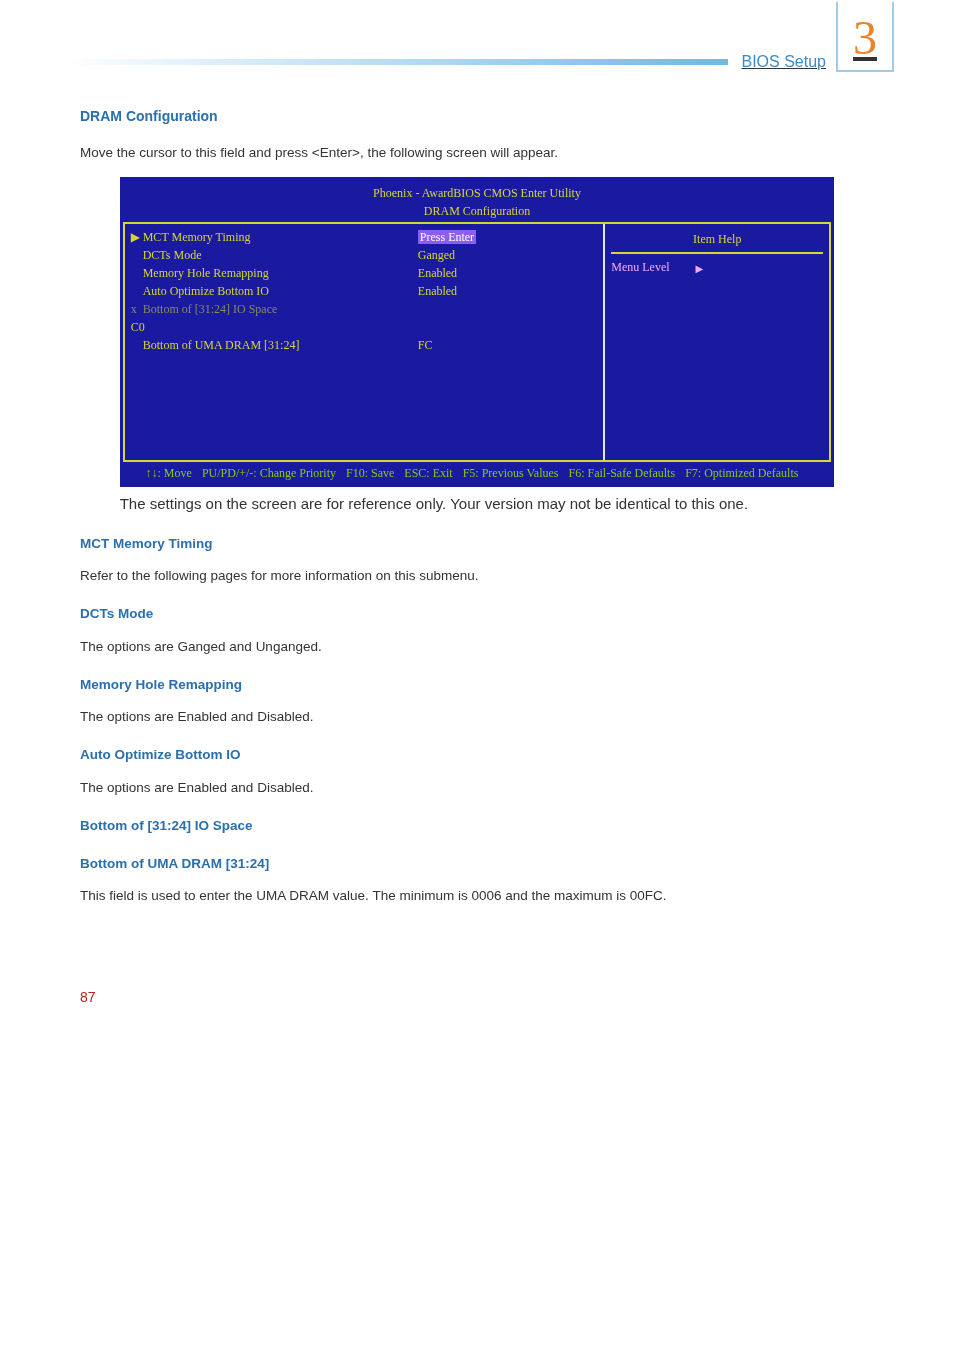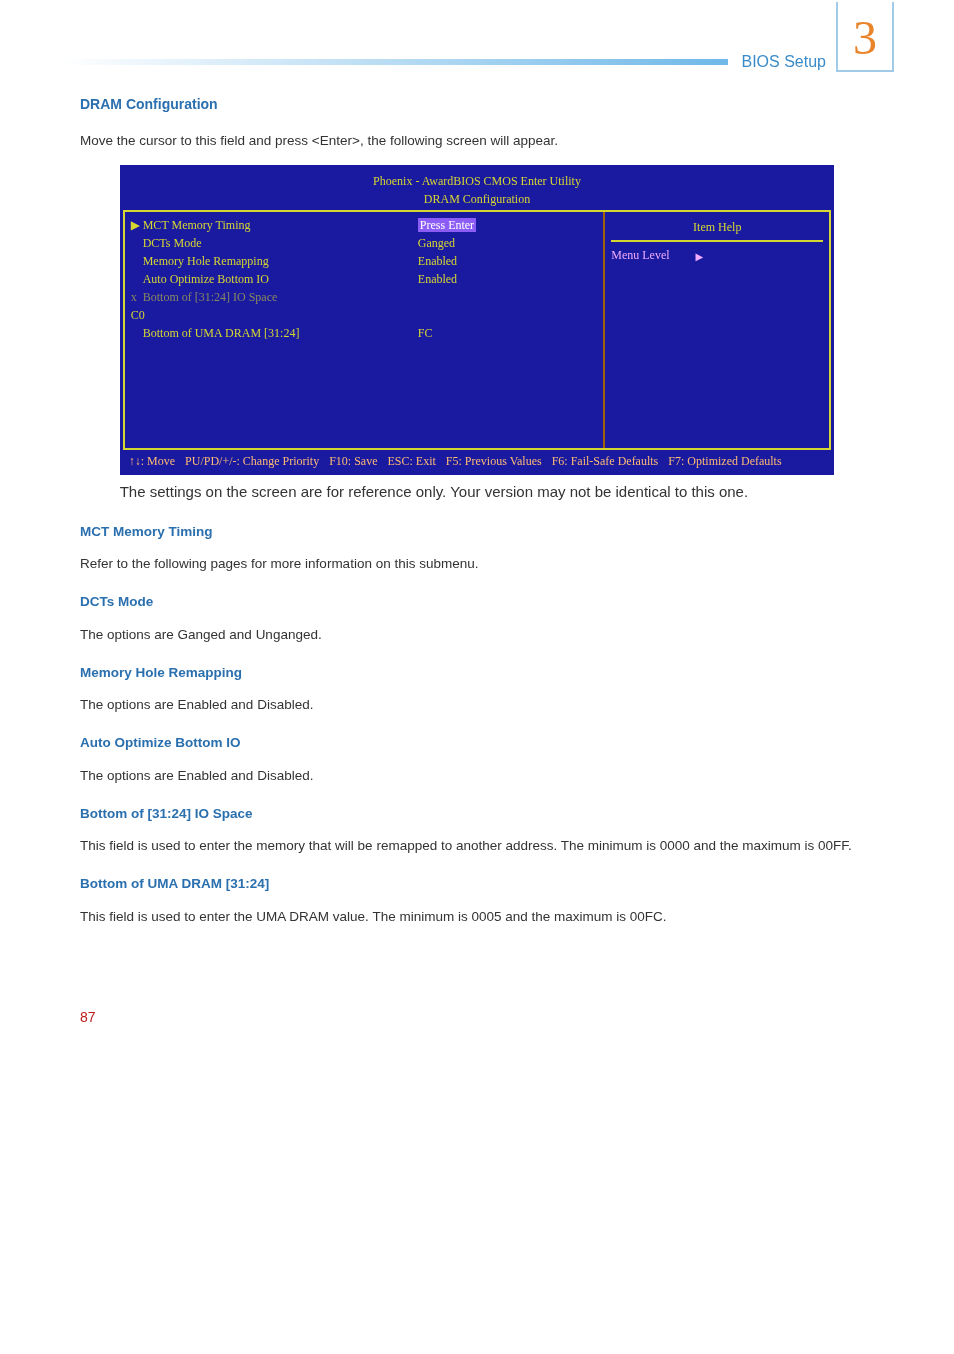--- a/index.html
+++ b/index.html
@@ -10,21 +10,22 @@
     margin: 0 auto;
     padding: 50px 60px 30px 60px;
     color: #333;
     font-size: 13.5px;
     line-height: 1.5;
   }
   .page-header {
     display: flex;
     justify-content: flex-start;
     align-items: center;
-    margin-bottom: 20px;
+    margin-bottom: 32px;
+    text-decoration: underline;
   }
   .header-bar {
     flex: 1;
     height: 6px;
     background: linear-gradient(to right, #ffffff 0%, #6fb8e8 100%);
     margin-right: 14px;
   }
   .header-text {
     color: #3a8bc9;
     font-size: 16px;
@@ -77,21 +78,21 @@
     padding: 4px 0 2px 0;
   }
   .bios-title-line { display: block; }
   .bios-frame {
     border: 2px solid #d6d632;
     display: flex;
     min-height: 240px;
   }
   .bios-left {
     flex: 2.2;
-    border-right: 2px solid #a16207;
+    border-right: 2px solid #e5e5e5;
     padding: 4px 6px;
     color: #d6d632;
   }
   .bios-right {
     flex: 1;
     padding: 4px 6px;
     color: #d6d632;
   }
   .bios-row { display: flex; }
   .bios-label { flex: 1.6; white-space: nowrap; }
@@ -100,25 +101,25 @@
   .bios-x { color:#888860; display:inline-block; width:12px; }
   .bios-highlight { background:#8b5cf6; color:#fff; padding:0 2px; }
   .bios-help-title {
     text-align:center;
     border-bottom:2px solid #d6d632;
     padding:2px 0 4px 0;
     margin-bottom:4px;
   }
   .bios-help-body { color:#f0abfc; }
   .bios-footer {
-    color:#fdba74;
+    color:#84cc16;
     display:flex;
     flex-wrap:wrap;
     padding:2px 6px;
-    justify-content:flex-start;
+    justify-content:center;
   }
   .bios-footer span { white-space:nowrap; margin-right:10px; }
   .caption {
     width: 90%;
     margin: 0 auto 18px auto;
     font-size: 15px;
     color:#333;
     text-align: justify;
   }
   .page-number {
@@ -203,19 +204,18 @@
   <h4 class="sub-title">DCTs Mode</h4>
   <p class="body-text">The options are Ganged and Unganged.</p>
 
   <h4 class="sub-title">Memory Hole Remapping</h4>
   <p class="body-text">The options are Enabled and Disabled.</p>
 
   <h4 class="sub-title">Auto Optimize Bottom IO</h4>
   <p class="body-text">The options are Enabled and Disabled.</p>
 
   <h4 class="sub-title">Bottom of [31:24] IO Space</h4>
-  <p class="body-text">This field is used to enter the memory that will be remapped to another address. The minimum is 0000 and the maximum is 00FF.</p>
 
   <h4 class="sub-title">Bottom of UMA DRAM [31:24]</h4>
-  <p class="body-text">This field is used to enter the UMA DRAM value. The minimum is 0005 and the maximum is 00FC.</p>
+  <p class="body-text">This field is used to enter the UMA DRAM value. The minimum is 0006 and the maximum is 00FC.</p>
 
   <div class="page-number">87</div>
 </div>
 
 </body></html>

